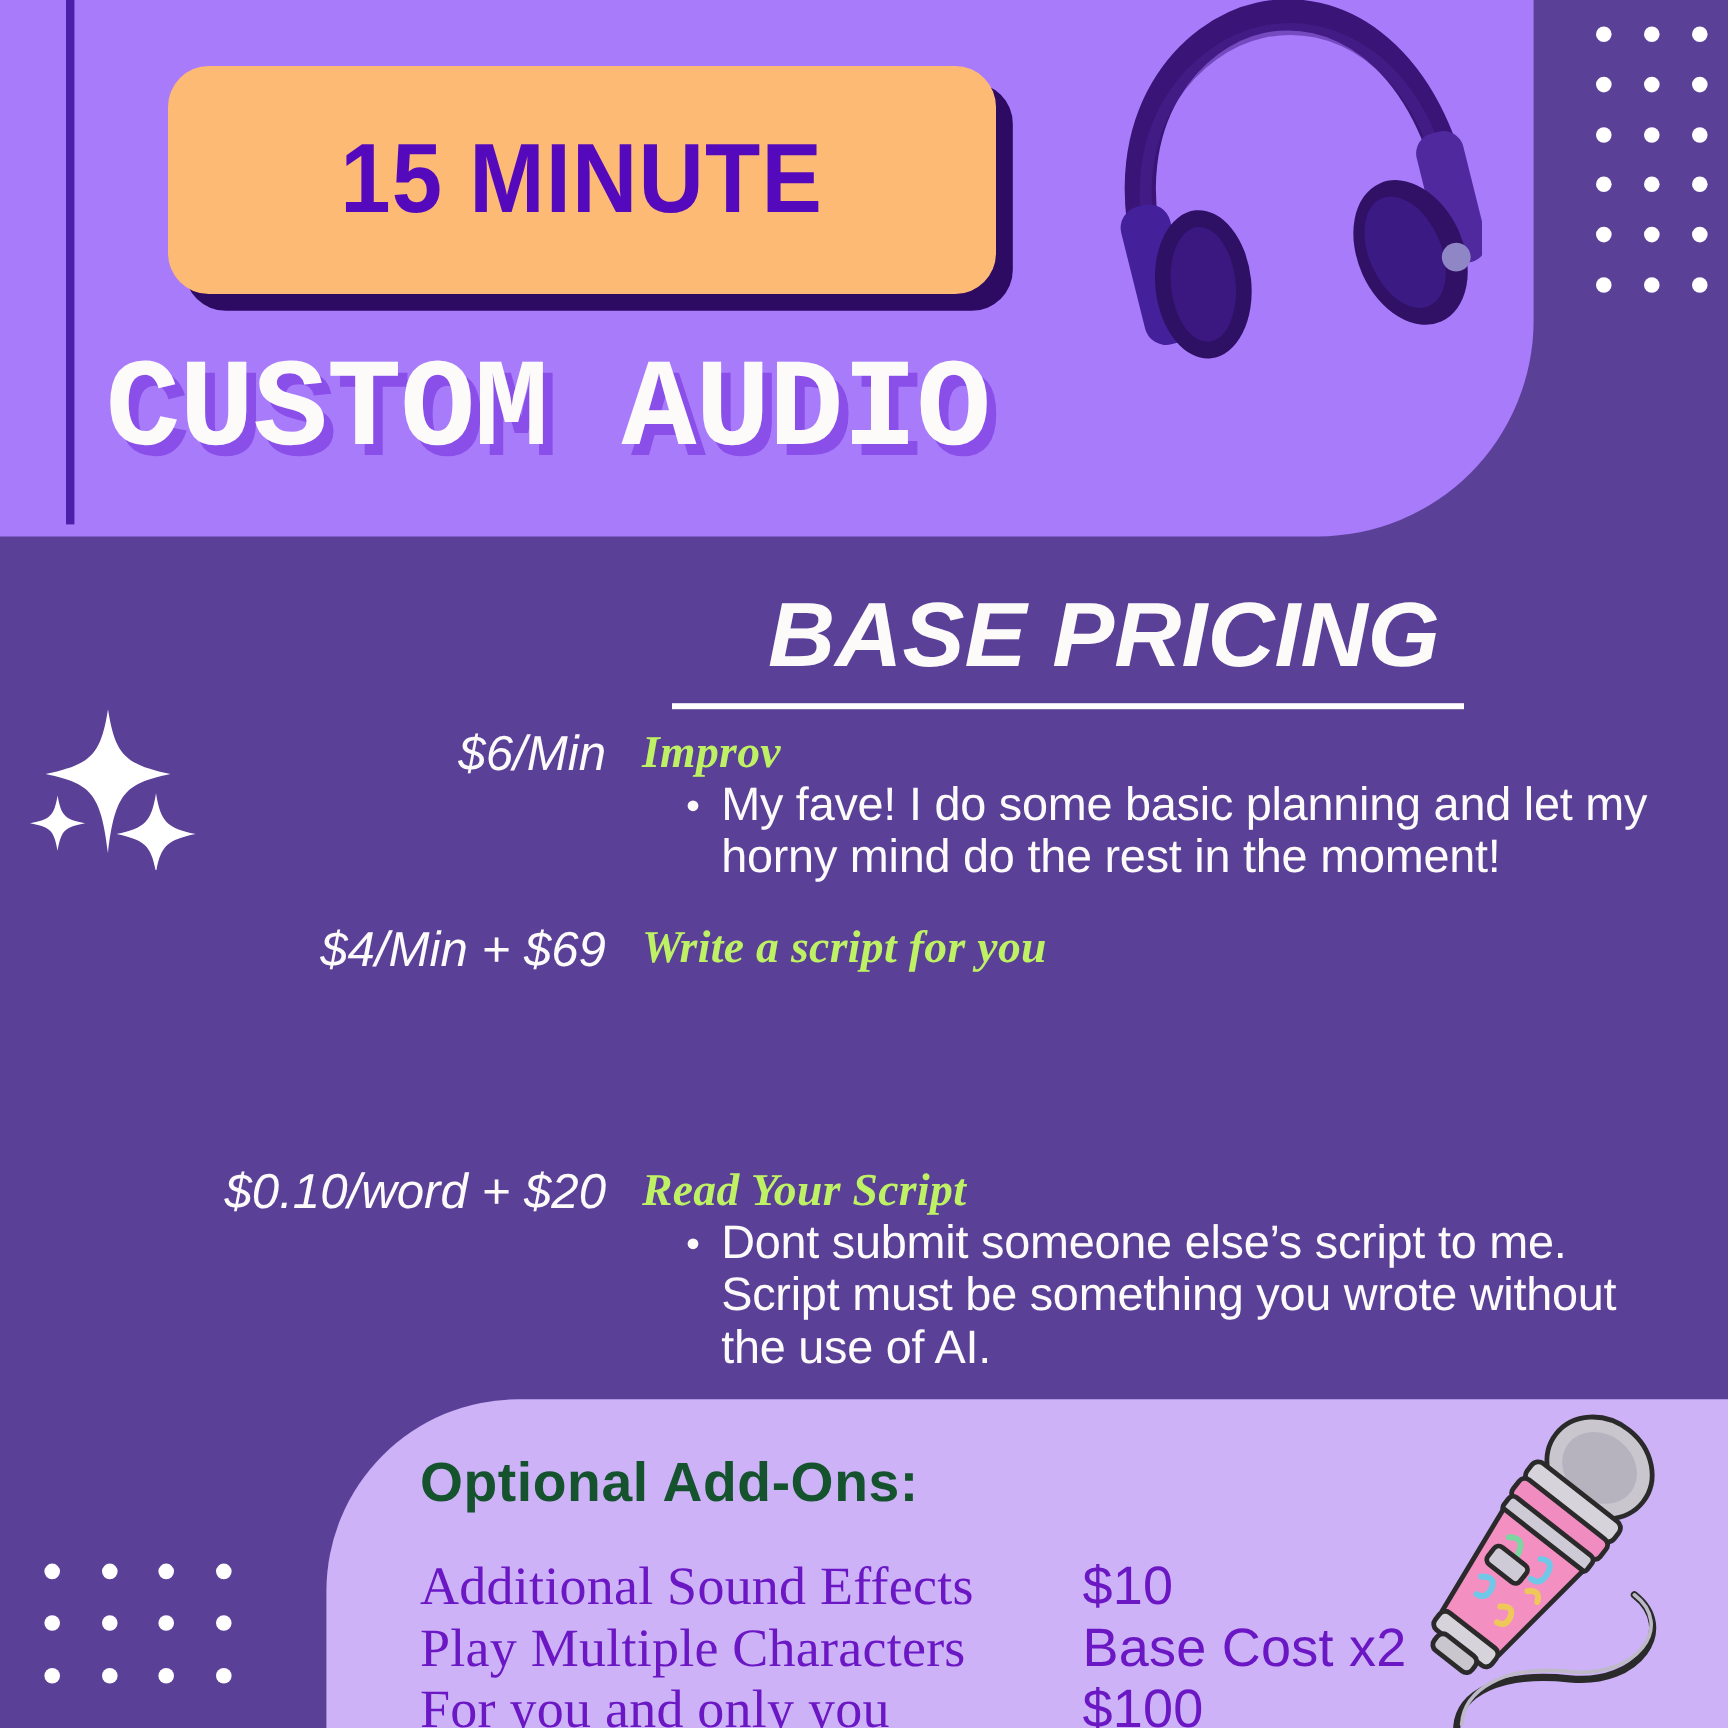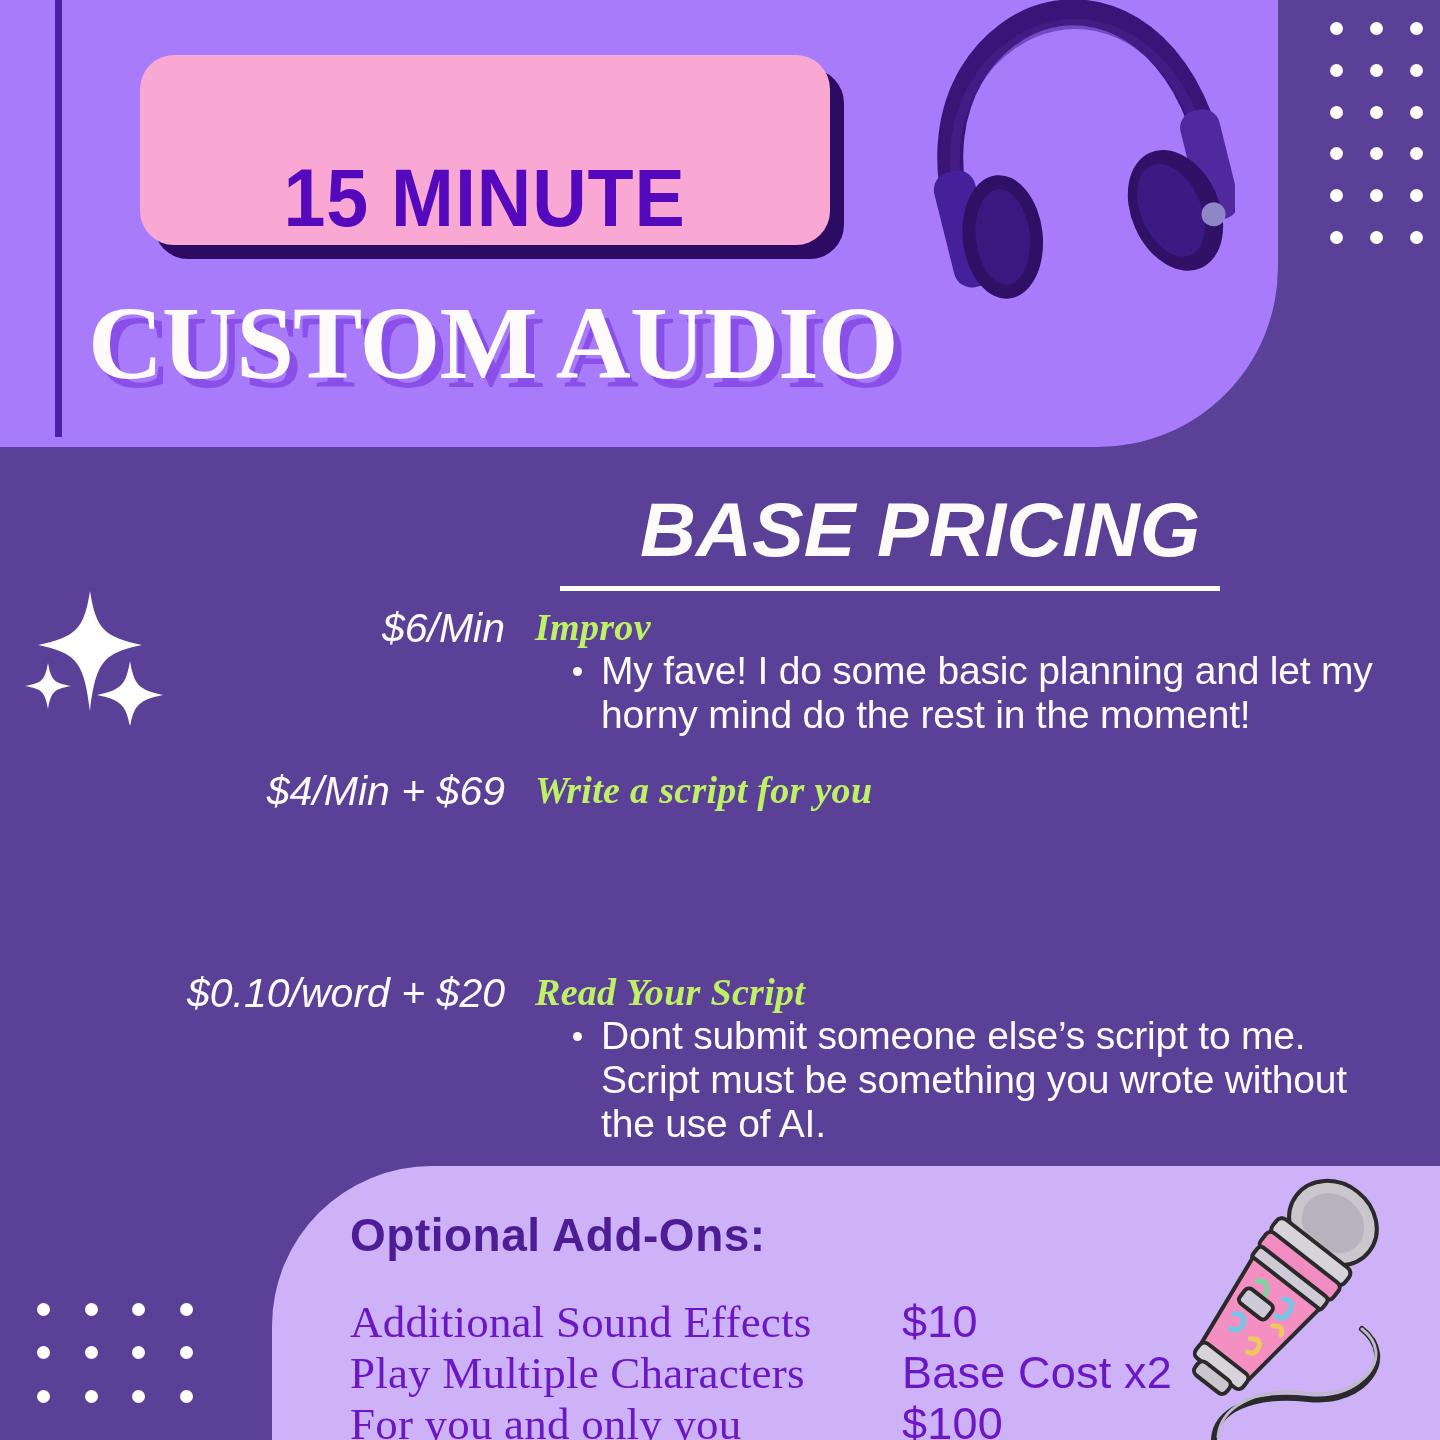--- a/index.html
+++ b/index.html
@@ -39,33 +39,33 @@
     z-index:4;
   }
 
   
   .badge-wrap{position:absolute;left:140px;top:55px;z-index:5;}
   .badge-shadow{
     position:absolute;left:14px;top:14px;width:690px;height:190px;
     background:#2E0B63;border-radius:34px;
   }
   .badge{
-    position:relative;width:690px;height:190px;background:#f9a8d4;border-radius:34px;
-    display:flex;align-items:flex-end;justify-content:center;
+    position:relative;width:690px;height:190px;background:#fdba74;border-radius:34px;
+    display:flex;align-items:center;justify-content:center;
   }
   .badge span{
     font-family:"Liberation Sans Narrow","Liberation Sans",sans-serif;
     font-weight:700;font-size:82px;letter-spacing:1px;color:#5409BD;
     transform:scaleX(.92);white-space:nowrap;
   }
 
   
   .custom-audio{
     position:absolute;left:88px;top:291px;z-index:5;
-    font-family:Liberation Serif, serif;
+    font-family:Liberation Mono, monospace;
     font-weight:700;font-size:104px;line-height:104px;letter-spacing:-1px;
     color:#FCFBFA;white-space:nowrap;
     transform:scaleX(1.0);
     text-shadow:8px 9px 0 #8A4FE8;
   }
 
   
   .headphones{position:absolute;left:905px;top:-8px;width:330px;height:310px;z-index:4;}
 
   
@@ -108,21 +108,21 @@
   .sparkles{position:absolute;left:20px;top:585px;width:170px;height:140px;z-index:3;}
 
   
   .addons{
     position:absolute;left:272px;top:1166px;width:1168px;height:274px;
     background:#CDB2F8;border-top-left-radius:160px;z-index:3;overflow:hidden;
   }
   .addons-title{
     position:absolute;left:78px;top:46px;
     font-family:"Liberation Sans Narrow","Liberation Sans",sans-serif;
-    font-weight:700;font-size:46px;line-height:46px;color:#4c1d95;letter-spacing:.5px;
+    font-weight:700;font-size:46px;line-height:46px;color:#14532d;letter-spacing:.5px;
   }
   .addons-table{position:absolute;left:78px;top:130px;}
   .addons-table .arow{display:flex;align-items:baseline;height:51px;}
   .addons-table .aname{
     width:552px;
     font-family:Liberation Serif, serif;
     font-weight:400;font-size:45px;line-height:51px;color:#6B17C4;letter-spacing:.2px;
   }
   .addons-table .aprice{
     font-family:"Liberation Sans Narrow","Liberation Sans",sans-serif;

